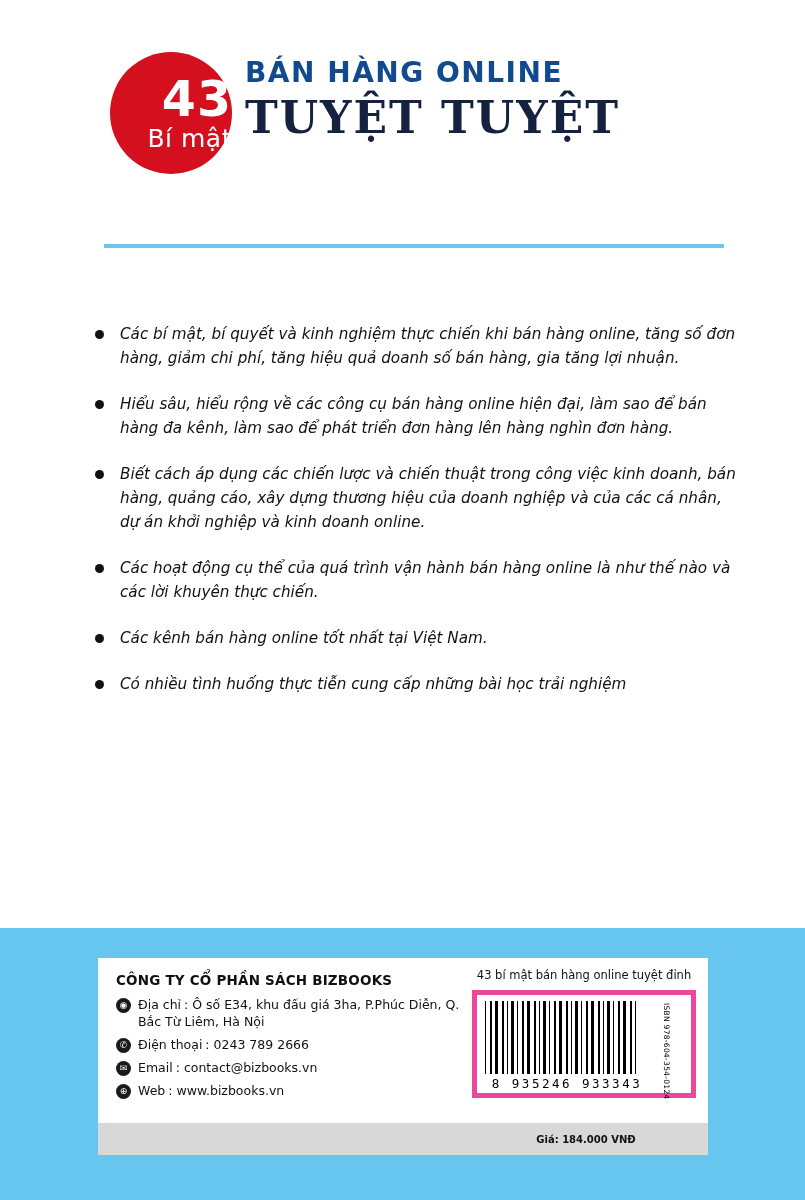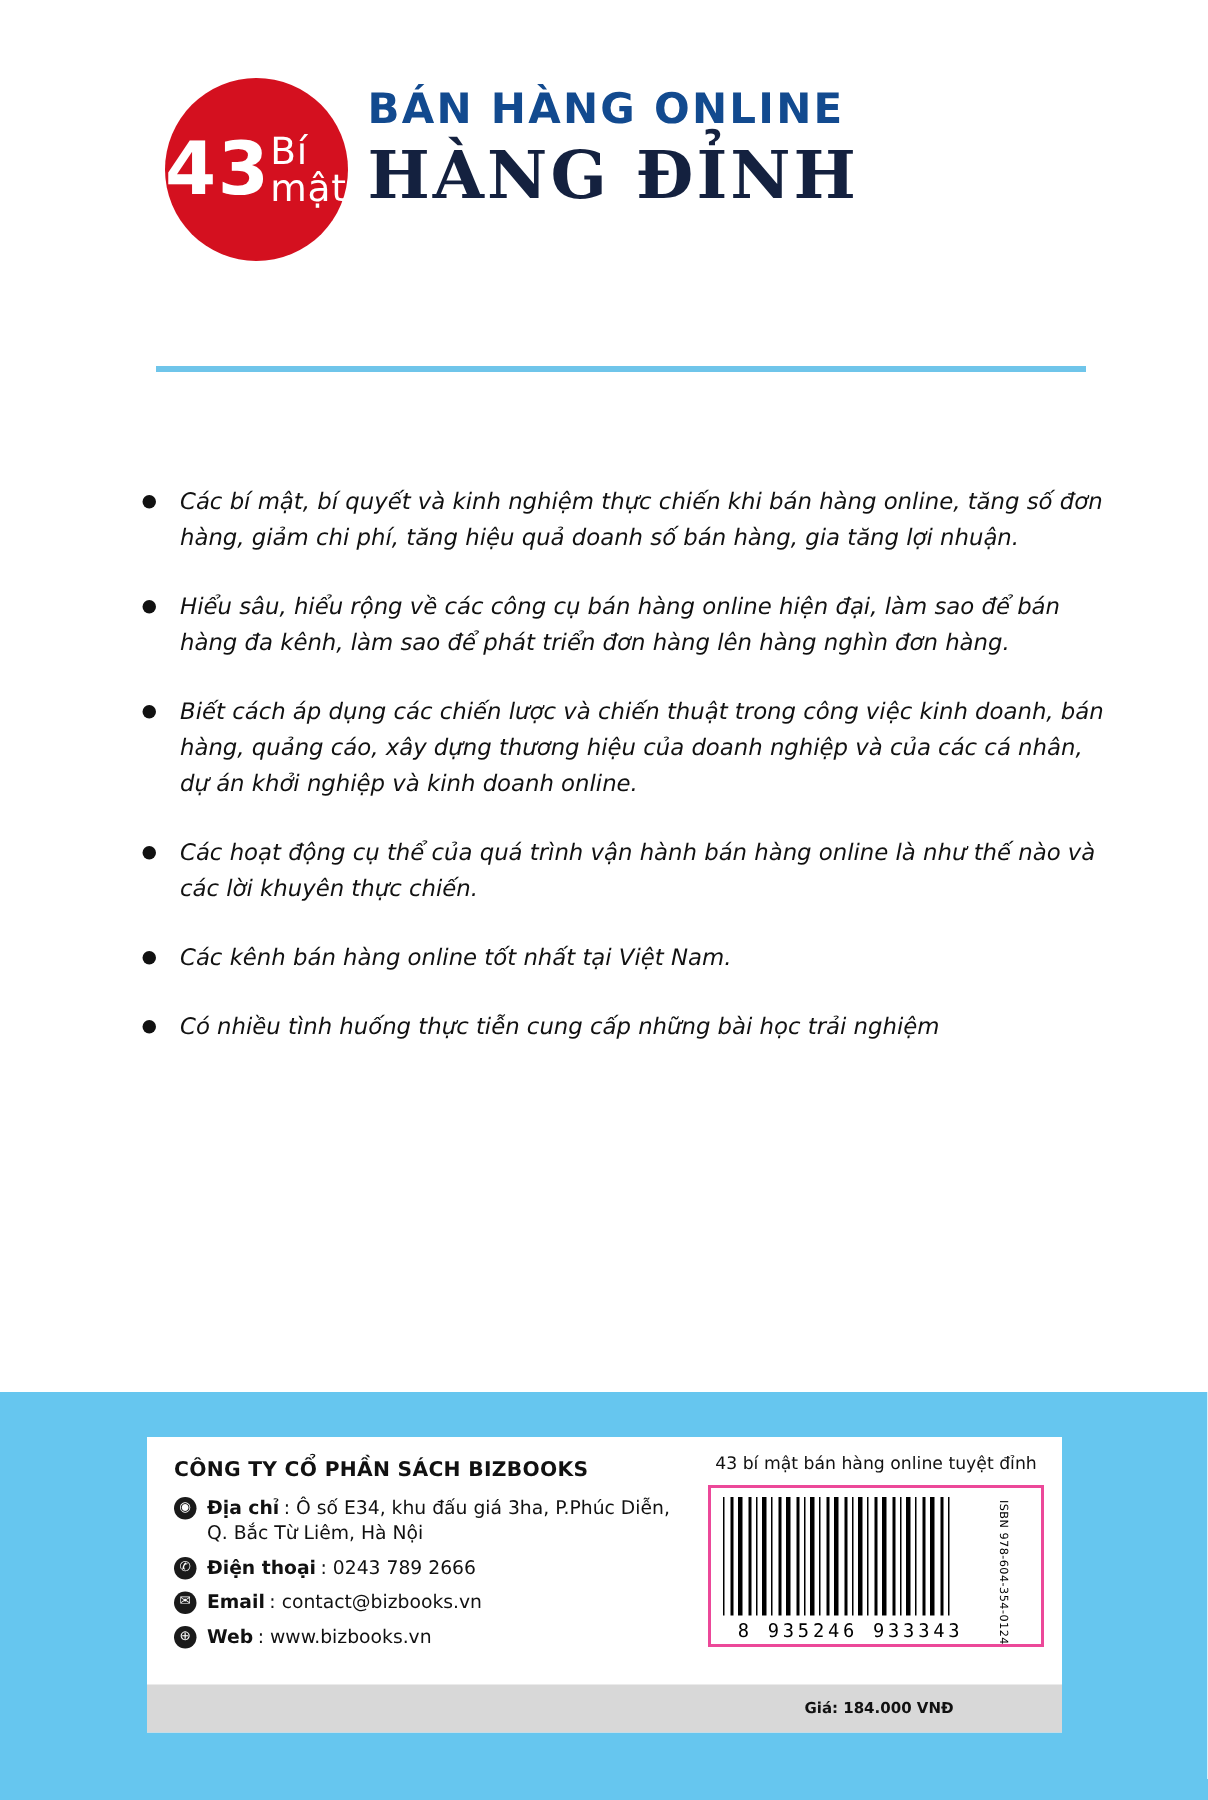--- a/index.html
+++ b/index.html
@@ -36,22 +36,22 @@
   .badge {
     position: absolute;
     left: 0;
     top: 0;
     width: 122px;
     height: 122px;
     border-radius: 50%;
     background: #d4101f;
     color: #ffffff;
     display: flex;
-    flex-direction: row;
-    align-items: center;
+    flex-direction: column;
+    align-items: flex-end;
     justify-content: center;
     line-height: 1;
   }
   .badge-number {
     font-family: "DejaVu Sans", sans-serif;
     font-size: 49px;
     font-weight: 700;
     letter-spacing: 1px;
     margin-bottom: 2px;
   }
@@ -194,21 +194,21 @@
     margin-top: 1px;
     border-radius: 50%;
     background: #1a1a1a;
     color: #ffffff;
     font-size: 9px;
     line-height: 15px;
     text-align: center;
     font-family: "DejaVu Sans", sans-serif;
   }
   .contact-label {
-    font-weight: 700;
+    font-weight: 400;
     margin-right: 3px;
     white-space: nowrap;
   }
   .contact-text {
     flex: 1;
   }
 
   .barcode-col {
     width: 240px;
     box-sizing: border-box;
@@ -216,21 +216,21 @@
     position: relative;
   }
   .book-subtitle {
     font-size: 11.5px;
     color: #111111;
     text-align: center;
     margin-bottom: 8px;
     font-family: "DejaVu Sans", sans-serif;
   }
   .barcode-box {
-    border: 2px solid #ec4899;
+    border: 5px solid #ec4899;
     height: 108px;
     display: flex;
     align-items: stretch;
     padding: 6px 8px 2px 8px;
     box-sizing: border-box;
     background: #ffffff;
   }
   .barcode-main {
     flex: 1;
     display: flex;
@@ -296,21 +296,21 @@
 
 <div class="page">
 
   <div class="header">
     <div class="badge">
       <div class="badge-number">43</div>
       <div class="badge-label">Bí mật</div>
     </div>
     <div class="title-block">
       <div class="title-line1">BÁN HÀNG ONLINE</div>
-      <div class="title-line2">HÀNG ĐỈNH</div>
+      <div class="title-line2">TUYỆT TUYỆT</div>
     </div>
   </div>
 
   <div class="divider"></div>
 
 
   <ul class="bullets">
     <li class="bullet-item">Các bí mật, bí quyết và kinh nghiệm thực chiến khi bán hàng online, tăng số đơn hàng, giảm chi phí, tăng hiệu quả doanh số bán hàng, gia tăng lợi nhuận.</li>
     <li class="bullet-item">Hiểu sâu, hiểu rộng về các công cụ bán hàng online hiện đại, làm sao để bán hàng đa kênh, làm sao để phát triển đơn hàng lên hàng nghìn đơn hàng.</li>
     <li class="bullet-item">Biết cách áp dụng các chiến lược và chiến thuật trong công việc kinh doanh, bán hàng, quảng cáo, xây dựng thương hiệu của doanh nghiệp và của các cá nhân, dự án khởi nghiệp và kinh doanh online.</li>

